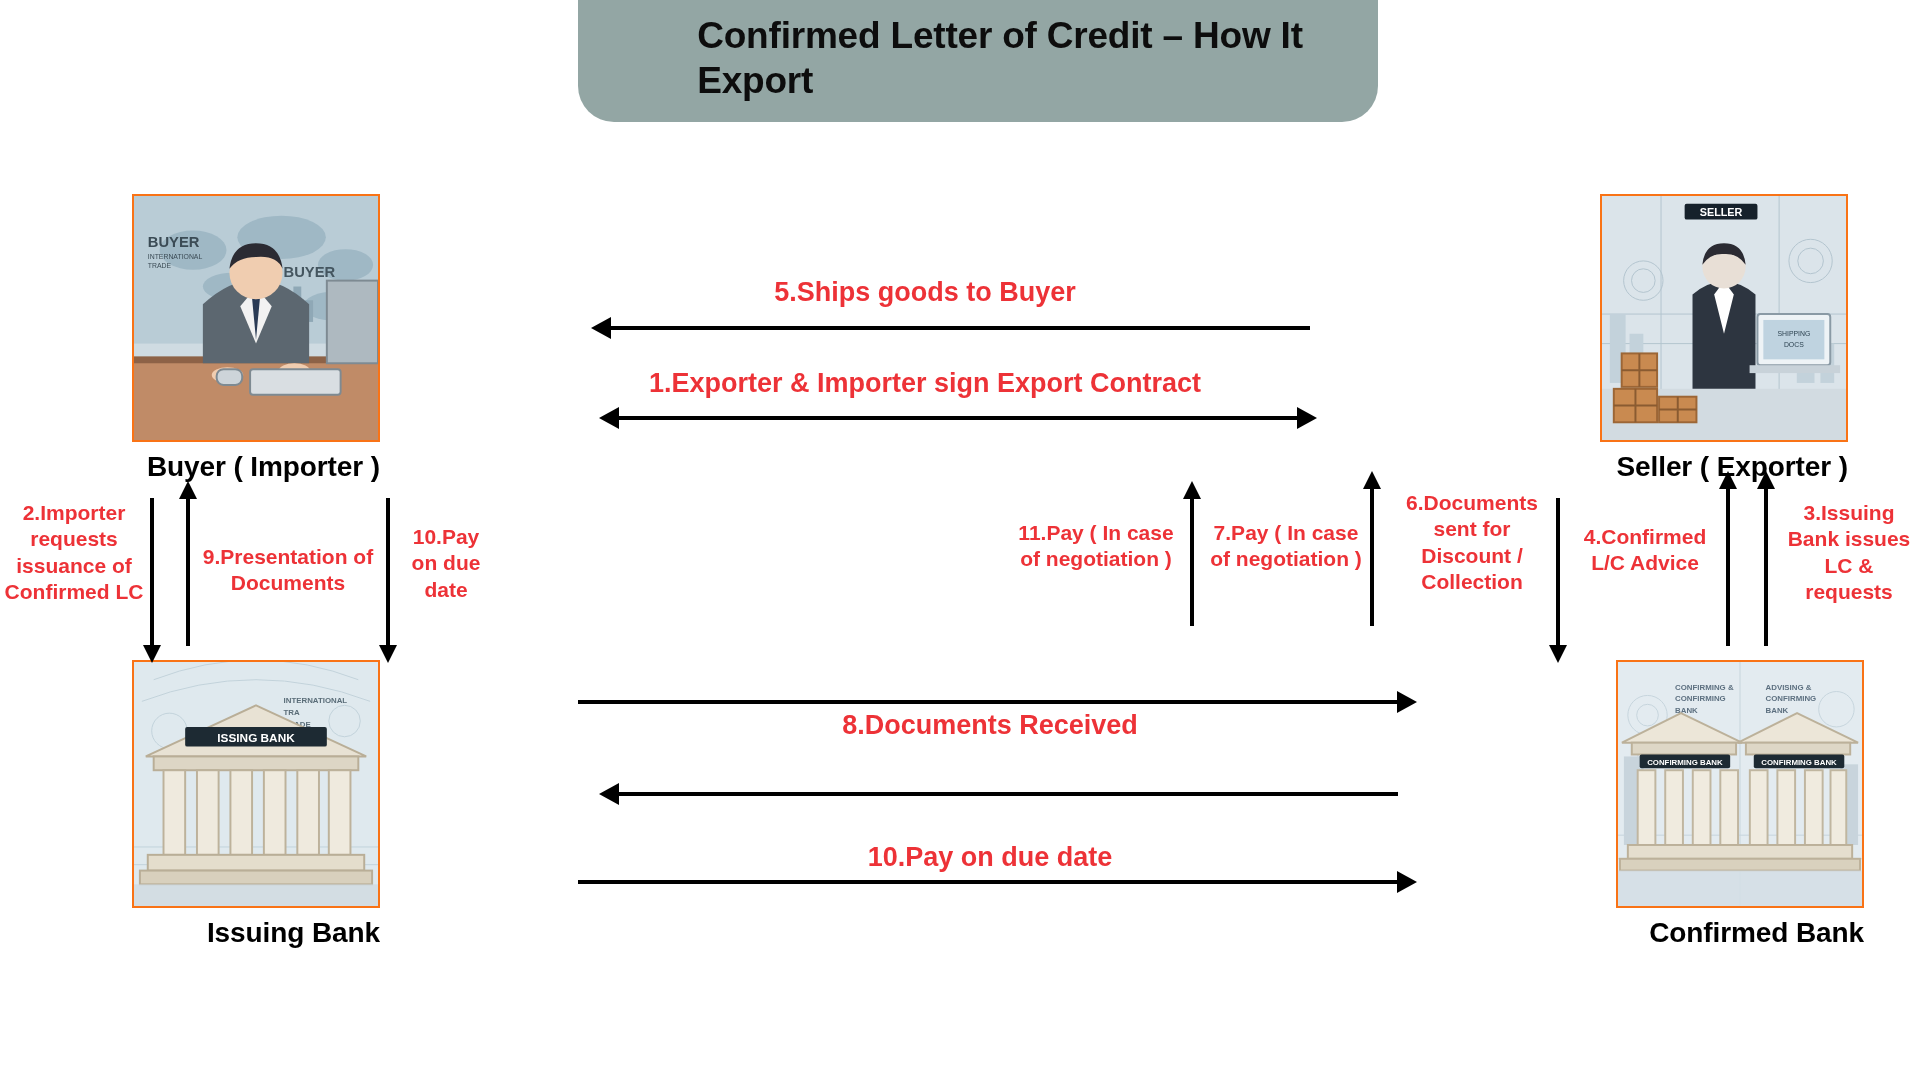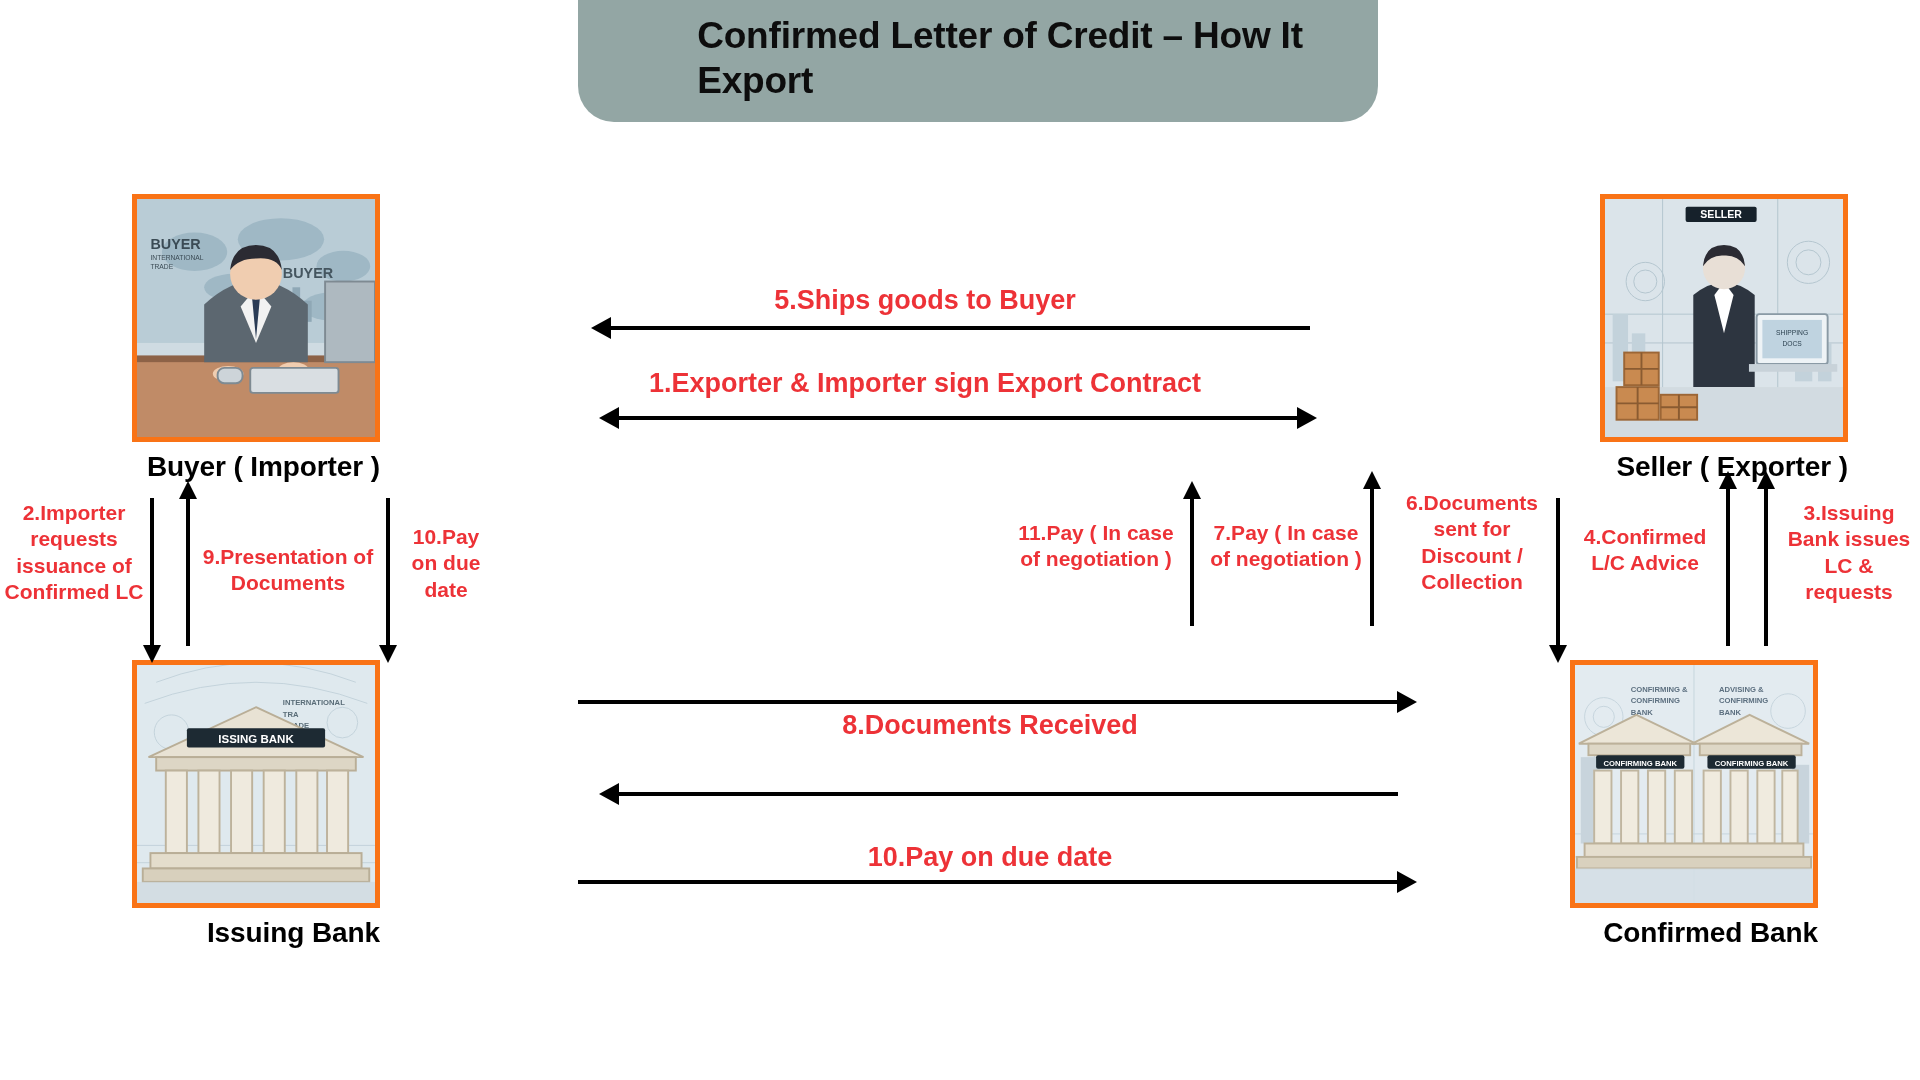--- a/index.html
+++ b/index.html
@@ -19,21 +19,21 @@
   }
   .title-text{
     font-size:37px;font-weight:bold;color:#0d0d0d;line-height:1.22;
     text-align:left;letter-spacing:-.2px;margin-left:44px;
   }
 
   
   .node{position:absolute;text-align:center;}
   .node-img{
     width:248px;height:248px;display:block;overflow:hidden;position:relative;
-    border:5px solid #f97316;box-sizing:border-box;background:#84cc16;
+    border:2px solid #f97316;box-sizing:border-box;background:#84cc16;
   }
   .node-label{
     font-size:28px;font-weight:bold;color:#000;margin-top:9px;
     white-space:nowrap;letter-spacing:-.1px;text-align:right;
   }
 
   
   .lab{
     position:absolute;color:#ed3237;font-weight:bold;
     line-height:1.26;text-align:center;
@@ -176,21 +176,21 @@
             <rect x="198" y="110" width="22" height="86"></rect>
         </g>
         <rect x="14" y="196" width="220" height="16" fill="#e4ddcc" stroke="#b9ae97" stroke-width="2"></rect>
         <rect x="6" y="212" width="236" height="14" fill="#d8d0bd" stroke="#b9ae97" stroke-width="2"></rect>
         <rect x="0" y="226" width="248" height="22" fill="#cfd9e0" opacity="0.8"></rect>
       </svg>
     </div>
     <div class="node-label">Issuing Bank</div>
   </div>
 
-  <div class="node" style="left:1538px;top:660px;padding-left:32px;">
+  <div class="node" style="left:1584px;top:660px;padding-left:32px;">
     <div class="node-img">
       <svg class="ill" viewBox="0 0 248 248" preserveAspectRatio="none">
         <rect width="248" height="248" fill="#e3ebf0"></rect>
         <g stroke="#c6d4dc" stroke-width="1" fill="none">
           <circle cx="30" cy="54" r="20"></circle>
             <circle cx="30" cy="54" r="11"></circle>
           <circle cx="222" cy="48" r="18"></circle>
             <circle cx="30" cy="96" r="10"></circle>
           <path d="M0 176 H248 M0 200 H248 M124 0 V248"></path>
         </g>
@@ -223,21 +223,21 @@
             <rect x="216" y="110" width="16" height="76"></rect>
         </g>
         <rect x="10" y="186" width="228" height="14" fill="#e5dece" stroke="#bcb19a" stroke-width="2"></rect>
         <rect x="2" y="200" width="244" height="12" fill="#d9d1be" stroke="#bcb19a" stroke-width="2"></rect>
         <rect x="0" y="212" width="248" height="36" fill="#d3dee5" opacity="0.85"></rect>
       </svg>
     </div>
     <div class="node-label">Confirmed Bank</div>
   </div>
 
-  <div class="lab h" style="left:600px;top:275px;width:650px;margin-top:8px;">5.Ships goods to Buyer</div>
+  <div class="lab h" style="left:600px;top:275px;width:650px;">5.Ships goods to Buyer</div>
   <div class="arrow" style="left:610px;top:326px;width:700px;height:4px;">
     <div class="shaft-h"></div>
     <div class="head left" style="left:-19px;top:-9px;"></div>
   </div>
 
   <div class="lab h" style="left:560px;top:366px;width:730px;">1.Exporter &amp; Importer sign Export Contract</div>
   <div class="arrow" style="left:618px;top:416px;width:680px;height:4px;">
     <div class="shaft-h"></div>
     <div class="head left" style="left:-19px;top:-9px;"></div>
     <div class="head right" style="right:-19px;top:-9px;"></div>

